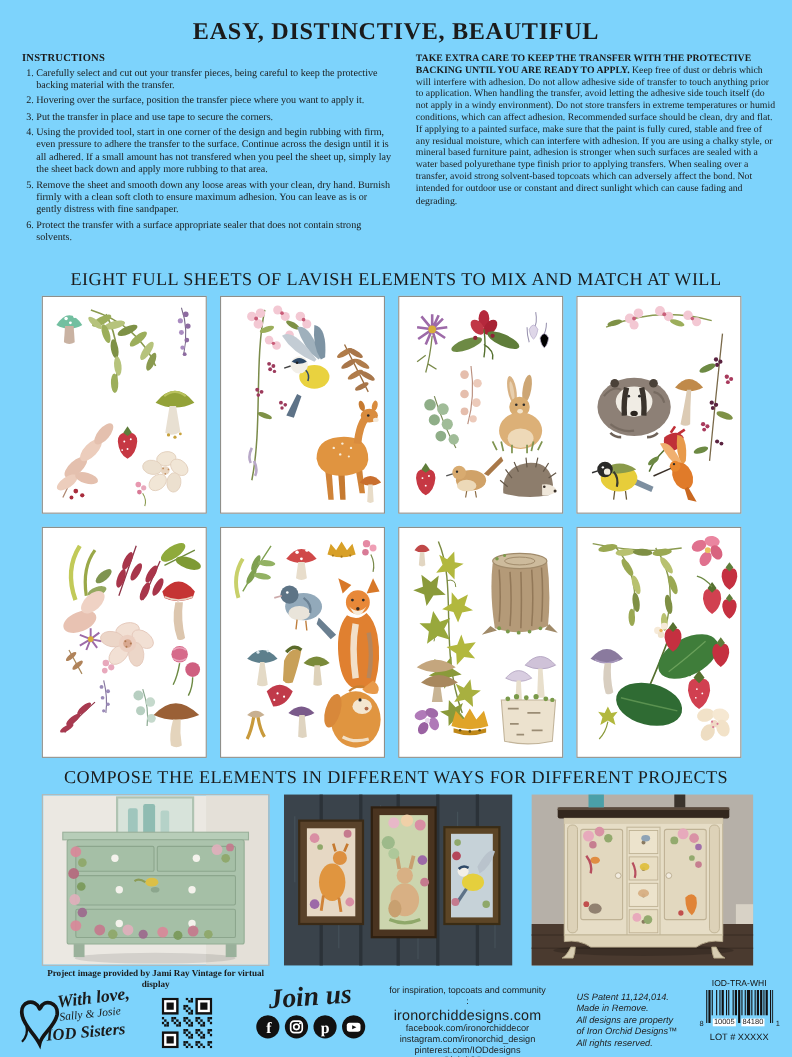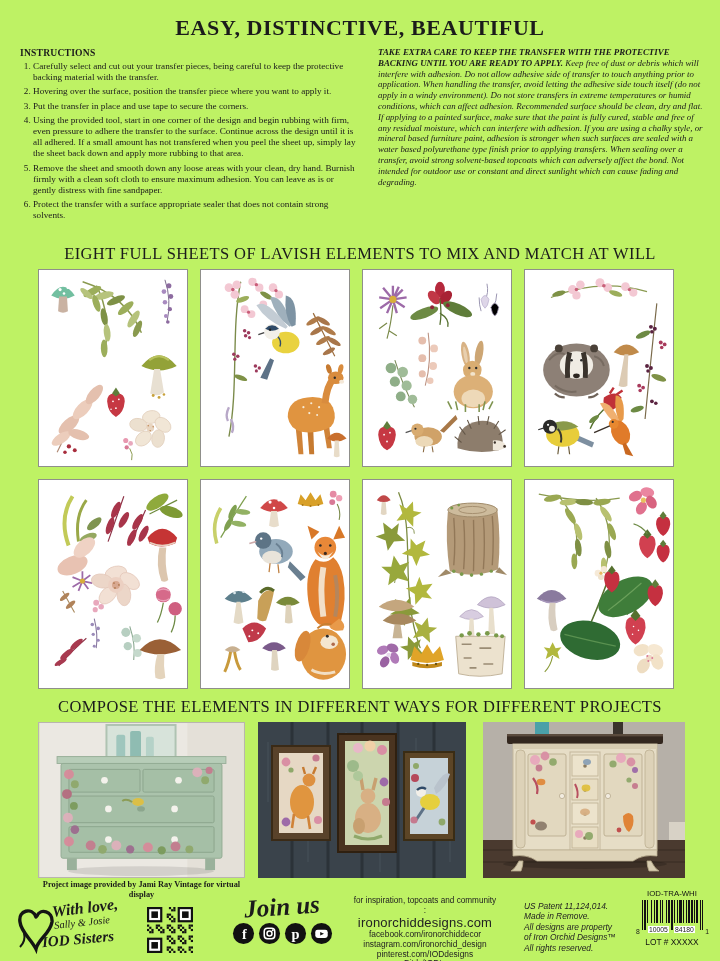--- a/index.html
+++ b/index.html
@@ -1,26 +1,26 @@
 <!DOCTYPE html>
 <html><head>
 <meta charset="utf-8">
 <style>
   html,body{margin:0;padding:0;background:#ffffff;}
-  .page{position:relative;width:720px;height:961px;background:#bef264;font-family:"Liberation Serif",serif;color:#1b1b1b;overflow:hidden;}
+  .page{position:relative;width:720px;height:961px;background:#7dd3fc;font-family:"Liberation Serif",serif;color:#1b1b1b;overflow:hidden;}
   
   .main-title{position:absolute;top:15px;left:0;width:100%;text-align:center;font-size:22px;font-weight:700;letter-spacing:.6px;}
   
   .col{position:absolute;top:47px;}
   .col-instructions{left:20px;width:338px;}
   .col-tips{left:378px;width:327px;}
   .col h3{margin:0 0 3px 0;font-size:9.6px;font-weight:700;letter-spacing:.2px;}
   .col-instructions ol{margin:0;padding-left:13px;font-size:9.2px;line-height:11.2px;}
   .col-instructions li{margin-bottom:3px;}
-  .col-tips p{margin:0;font-size:8.9px;line-height:10.8px;font-style:italic;}
+  .col-tips p{margin:0;font-size:8.9px;line-height:10.8px;}
   .col-tips strong{font-weight:700;}
   
   .section-h{position:absolute;left:0;width:100%;text-align:center;font-size:16.5px;font-weight:400;letter-spacing:.4px;white-space:nowrap;}
   .h-sheets{top:244px;}
   .h-projects{top:697px;}
   
   .sheets-grid{position:absolute;left:38px;top:269px;width:636px;display:grid;grid-template-columns:repeat(4,150px);grid-template-rows:198px 210px;column-gap:12px;row-gap:12px;}
   .sheet{margin:0;background:#fff;border:1px solid #8f8f8a;box-sizing:border-box;overflow:hidden;}
   .sheet svg{display:block;width:100%;height:100%;}
   

